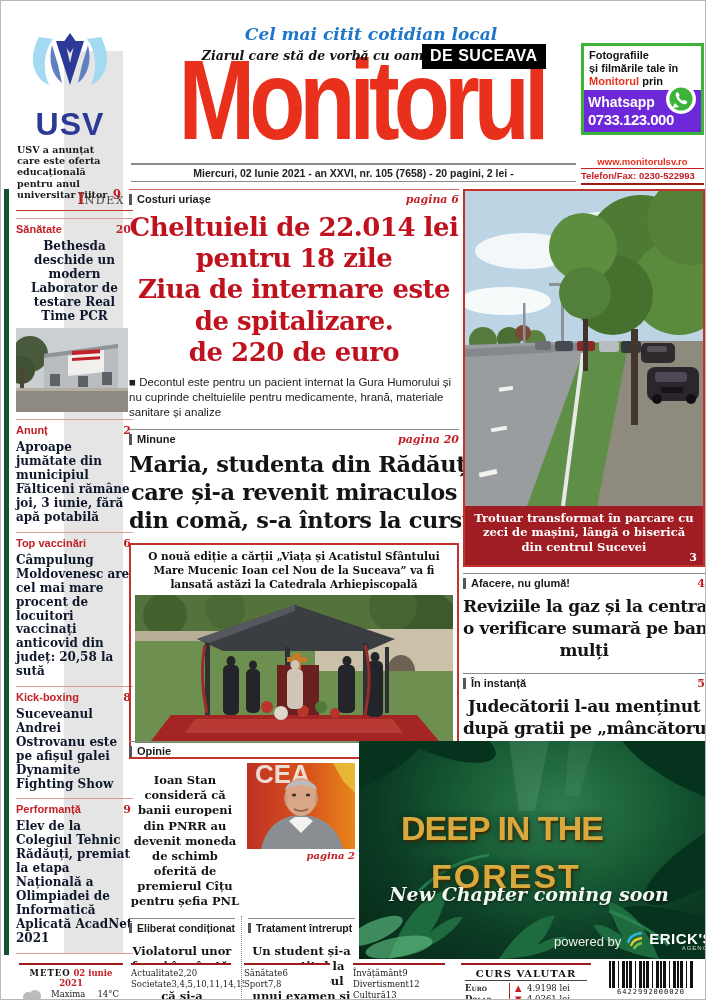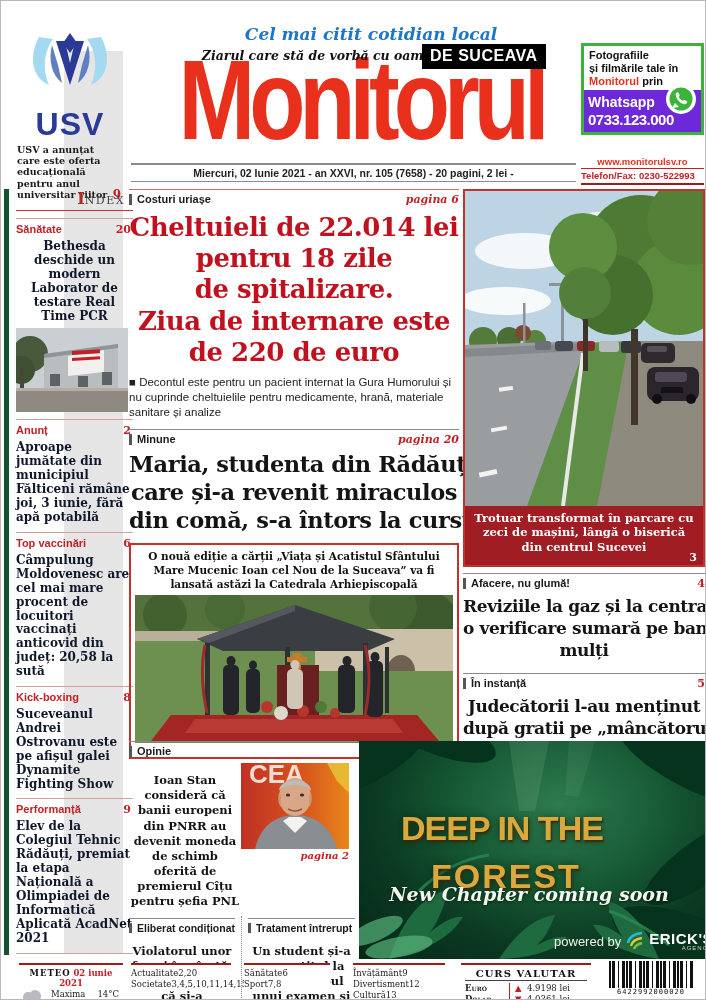--- a/index.html
+++ b/index.html
@@ -83,21 +83,21 @@
   
   .right-col { position:absolute; left:462px; top:188px; width:242px; z-index:2; }
   .photo-box { border:2px solid #c5322c; }
   .caption-bar { background:#a01d24; color:#fff; text-align:center;
                  font:bold 11.5px/1.25 "DejaVu Serif",serif; padding:5px 6px 11px; position:relative; }
   .caption-page { position:absolute; right:6px; bottom:1px; font:bold 11px "DejaVu Serif",serif; color:#fff; }
   .right-col .kicker-row { margin-top:6px; }
 
   
   .bottom-left { position:absolute; left:128px; top:740px; width:227px; z-index:2; }
-  .opinie-body { display:flex; margin-top:4px; }
+  .opinie-body { display:flex; gap:6px; margin-top:4px; }
   .opinie-text { width:112px; font:bold 11.5px/1.32 "DejaVu Serif",serif; color:#141414; text-align:center; padding-top:10px;}
   .opinie-photo-wrap { width:108px; }
   .opinie-page { text-align:right; font:italic bold 10px/14px "DejaVu Serif",serif; color:#c22027; }
   .minis { display:flex; margin-top:6px; }
   .mini { width:113px; padding-top:2px; }
   .mini:first-child { border-right:1px dotted #888; padding-right:6px; }
   .mini:last-child { padding-left:6px; }
   .mini .kicker { font-size:10.5px; }
   .mini-text { margin-top:9px; font:bold 11.5px/1.3 "DejaVu Serif",serif; color:#141414; text-align:center; }
 
@@ -260,22 +260,22 @@
 
   <div class="main-col">
     <div>
       <div class="kicker-row redtop">
         <span class="kicker">Costuri uriașe</span>
         <span class="pagina">pagina 6</span>
       </div>
       <div class="hl lead-hl">
         <div>Cheltuieli de 22.014 lei</div>
         <div>pentru 18 zile</div>
+        <div>Ziua de internare este</div>
         <div>de spitalizare.</div>
-        <div>Ziua de internare este</div>
         <div>de 220 de euro</div>
       </div>
       <div class="standfirst">■ Decontul este pentru un pacient internat la Gura Humorului și nu cuprinde cheltuielile pentru medicamente, hrană, materiale sanitare și analize</div>
     </div>
 
     <div>
       <div class="kicker-row">
         <span class="kicker">Minune</span>
         <span class="pagina">pagina 20</span>
       </div>

